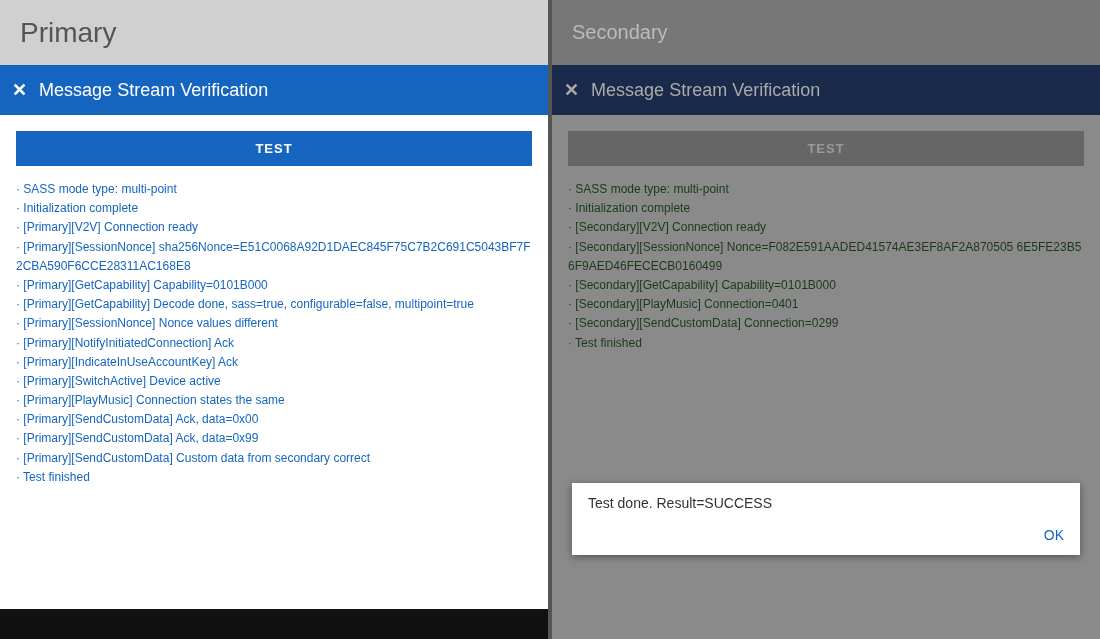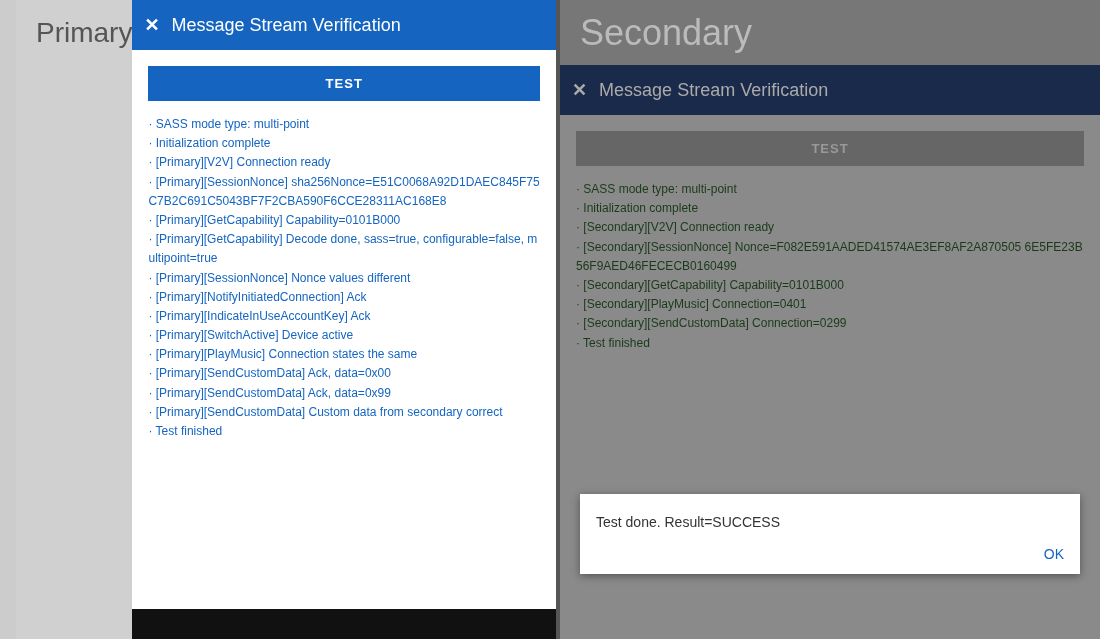--- a/index.html
+++ b/index.html
@@ -10,23 +10,22 @@
       font-family: Arial, sans-serif;
       overflow: hidden;
       background: #ccc;
     }
 
     
     .panel-primary {
       width: 550px;
       height: 639px;
       display: flex;
-      flex-direction: row;
+      flex-direction: column;
       background: #d0d0d0;
-      margin-left: 16px;
     }
 
     .panel-header-primary {
       background: #d0d0d0;
       height: 65px;
       display: flex;
       align-items: center;
       padding-left: 20px;
     }
 
@@ -110,21 +109,21 @@
 
     .panel-header-secondary {
       background: #777;
       height: 65px;
       display: flex;
       align-items: center;
       padding-left: 20px;
     }
 
     .panel-header-secondary .title {
-      font-size: 36px;
+      font-size: 20px;
       color: #bbb;
       font-weight: 400;
     }
 
     .dialog-secondary {
       background: #8a8a8a;
       flex: 1;
       display: flex;
       flex-direction: column;
     }
@@ -180,25 +179,25 @@
     .log-text-secondary {
       font-size: 12px;
       color: #1a3a1a;
       line-height: 1.6;
       white-space: pre-wrap;
       word-break: break-all;
     }
 
     .result-dialog {
       position: absolute;
-      bottom: 65px;
+      bottom: 84px;
       left: 20px;
       right: 20px;
       background: white;
-      padding: 20px 16px 12px 16px;
+      padding: 12px 16px 12px 16px;
       box-shadow: 0 2px 8px rgba(0,0,0,0.4);
     }
 
     .result-text {
       font-size: 14px;
       color: #333;
       margin-bottom: 16px;
     }
 
     .ok-btn {

